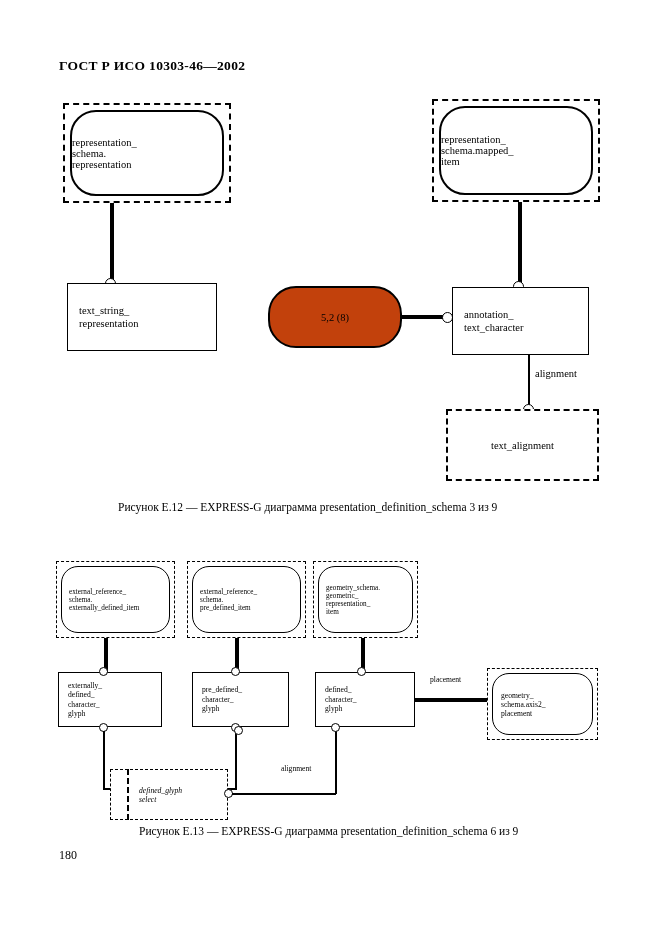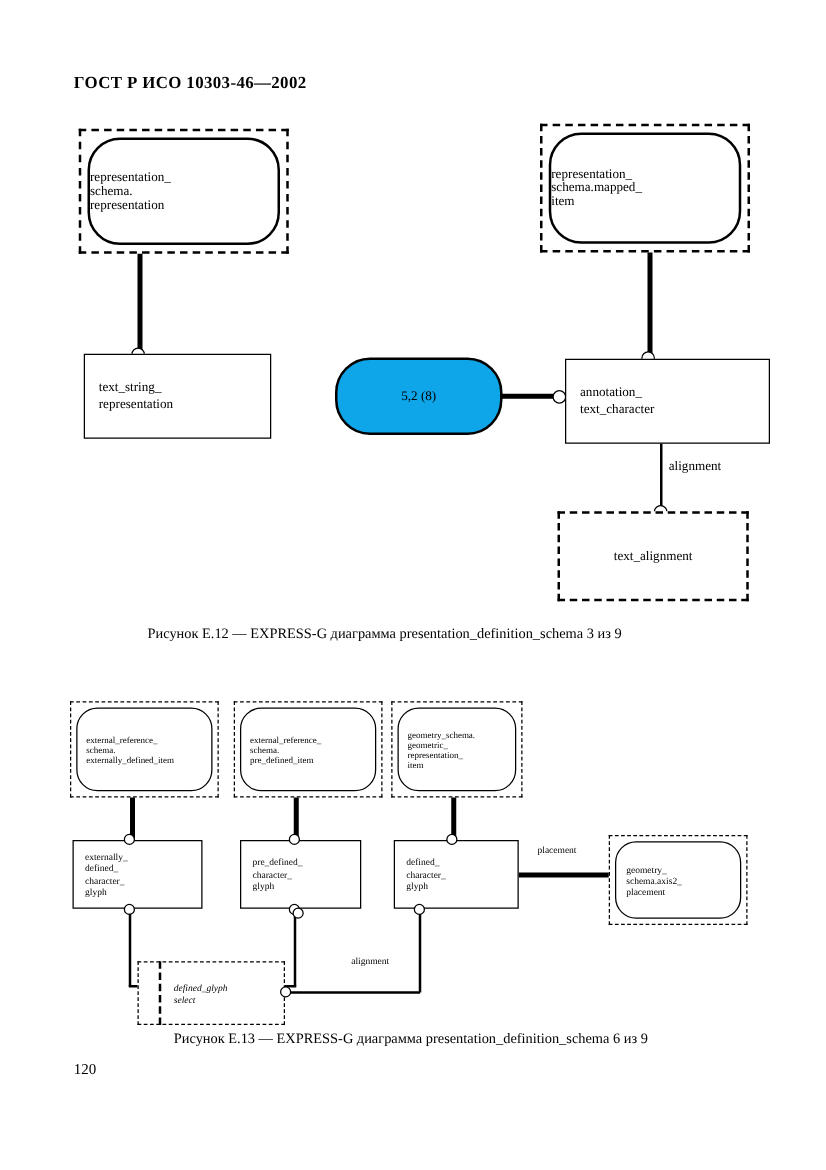--- a/index.html
+++ b/index.html
@@ -79,21 +79,21 @@
     background: #ffffff;
     display: flex;
     align-items: center;
   }
   
   .page-ref {
     position: absolute;
     box-sizing: border-box;
     border: 2.2px solid #000;
     border-radius: 28px;
-    background: #0ea5e9;
+    background: #c2410c;
     display: flex;
     align-items: center;
     justify-content: center;
     font-family: "Liberation Serif", serif;
   }
   
   .dash-box {
     position: absolute;
     box-sizing: border-box;
     border: 2px dashed #000;
@@ -175,21 +175,21 @@
   <div class="line-v thick-v" style="left:518px; top:202px; height:85px;"></div>
   <div class="circle" style="left:513px; top:281px;"></div>
 
   <div class="page-ref fs-d1" style="left:268px; top:286px; width:134px; height:62px;">
     <span>5,2 (8)</span>
   </div>
 
   <div class="line-h thick-h" style="left:400px; top:315px; width:52px;"></div>
   <div class="circle" style="left:442px; top:312px;"></div>
 
-  <div class="node ent-rect" style="left:452px; top:287px; width:164px; height:68px;align-items:center;">
+  <div class="node ent-rect" style="left:452px; top:287px; width:137px; height:68px;align-items:center;">
     <div class="txt fs-d1">
       <span>annotation_</span><br>
       <span>text_character</span>
     </div>
   </div>
 
   <div class="line-v thin-v" style="left:528px; top:355px; height:55px;"></div>
   <div class="rel-label fs-d1" style="left:535px; top:368px;">alignment</div>
   <div class="circle" style="left:523px; top:404px;"></div>
 
@@ -292,15 +292,15 @@
   <div class="rel-label fs-d2b" style="left:281px; top:764px;">alignment</div>
   <div class="circle" style="left:224px; top:789px; width:9px; height:9px;"></div>
 
   <div class="line-h thin-h" style="left:232px; top:793px; width:104px;"></div>
   <div class="line-v thin-v" style="left:335px; top:727px; height:67px;"></div>
   <div class="circle" style="left:331px; top:723px; width:9px; height:9px;"></div>
 
 
   <div class="caption" style="left:139px; top:825px;">Рисунок Е.13 — EXPRESS-G диаграмма presentation_definition_schema 6 из 9</div>
 
-  <div class="page-number">120</div>
+  <div class="page-number">180</div>
 
 </div>
 
 </body></html>

